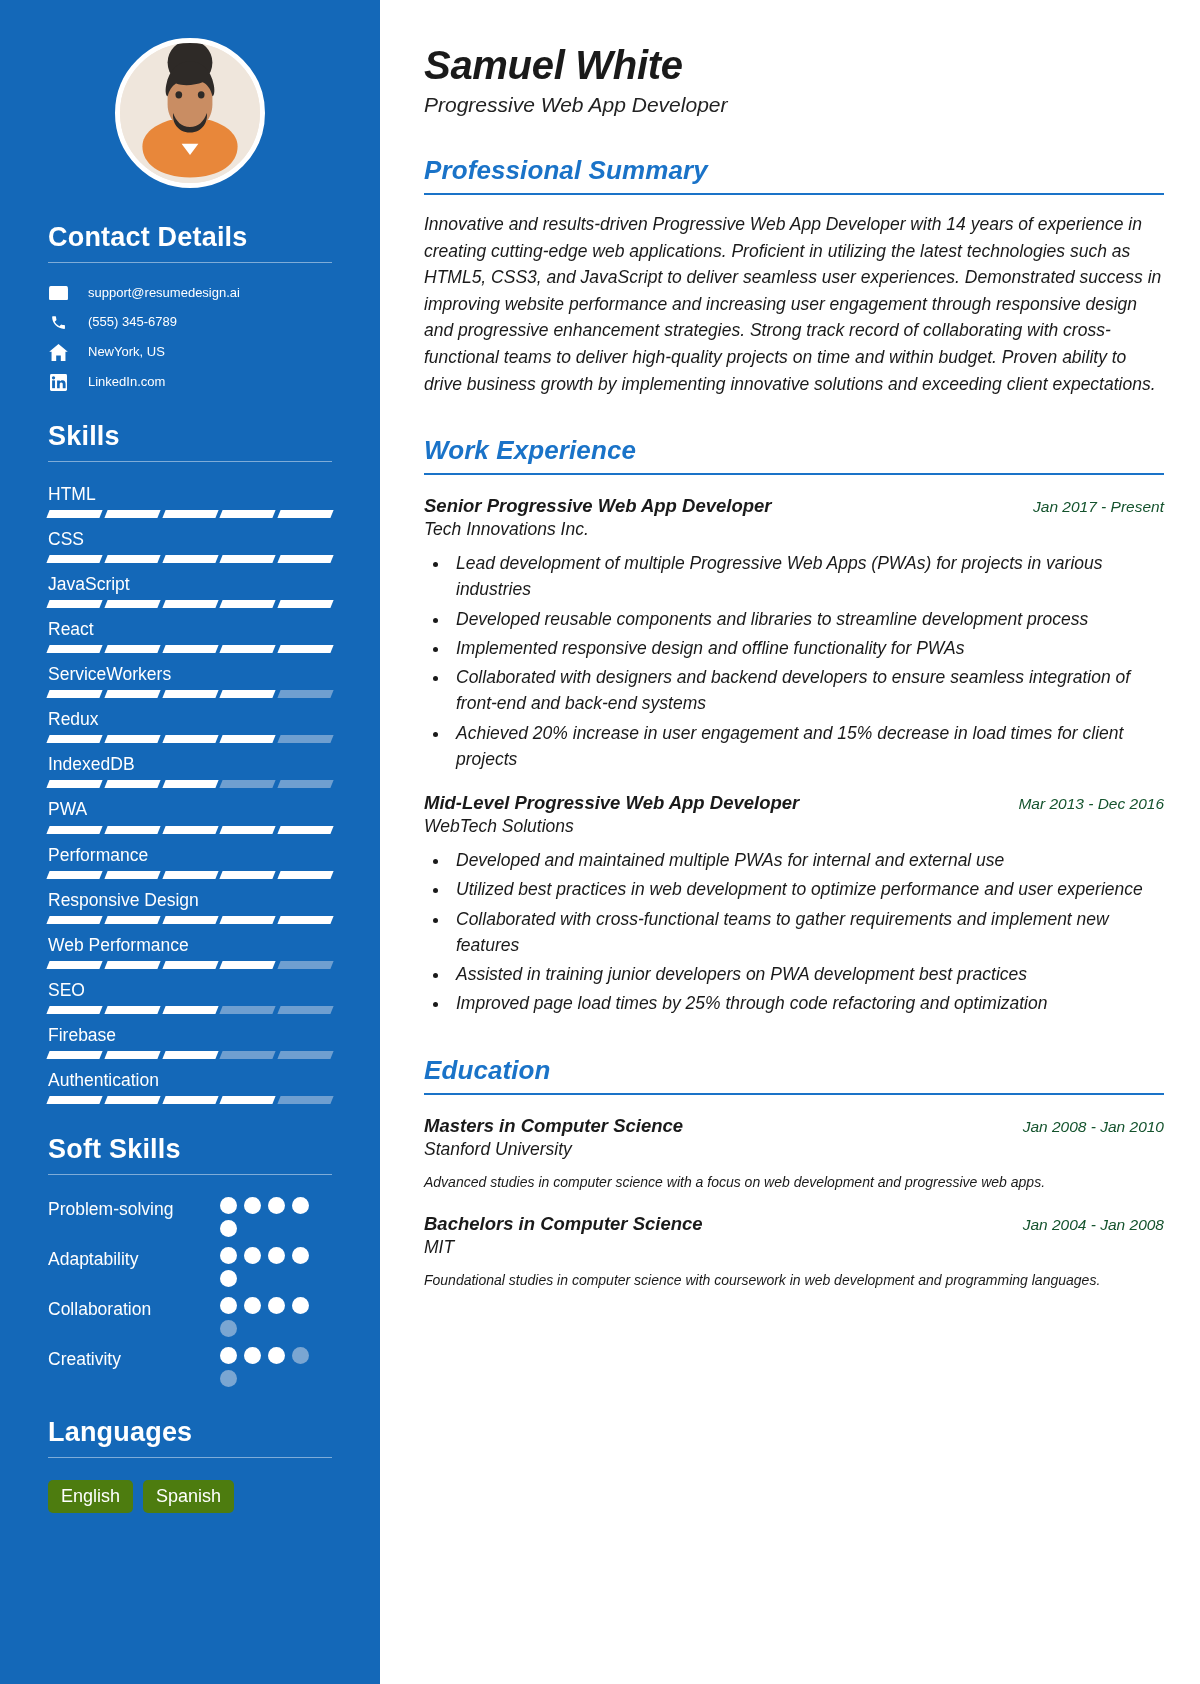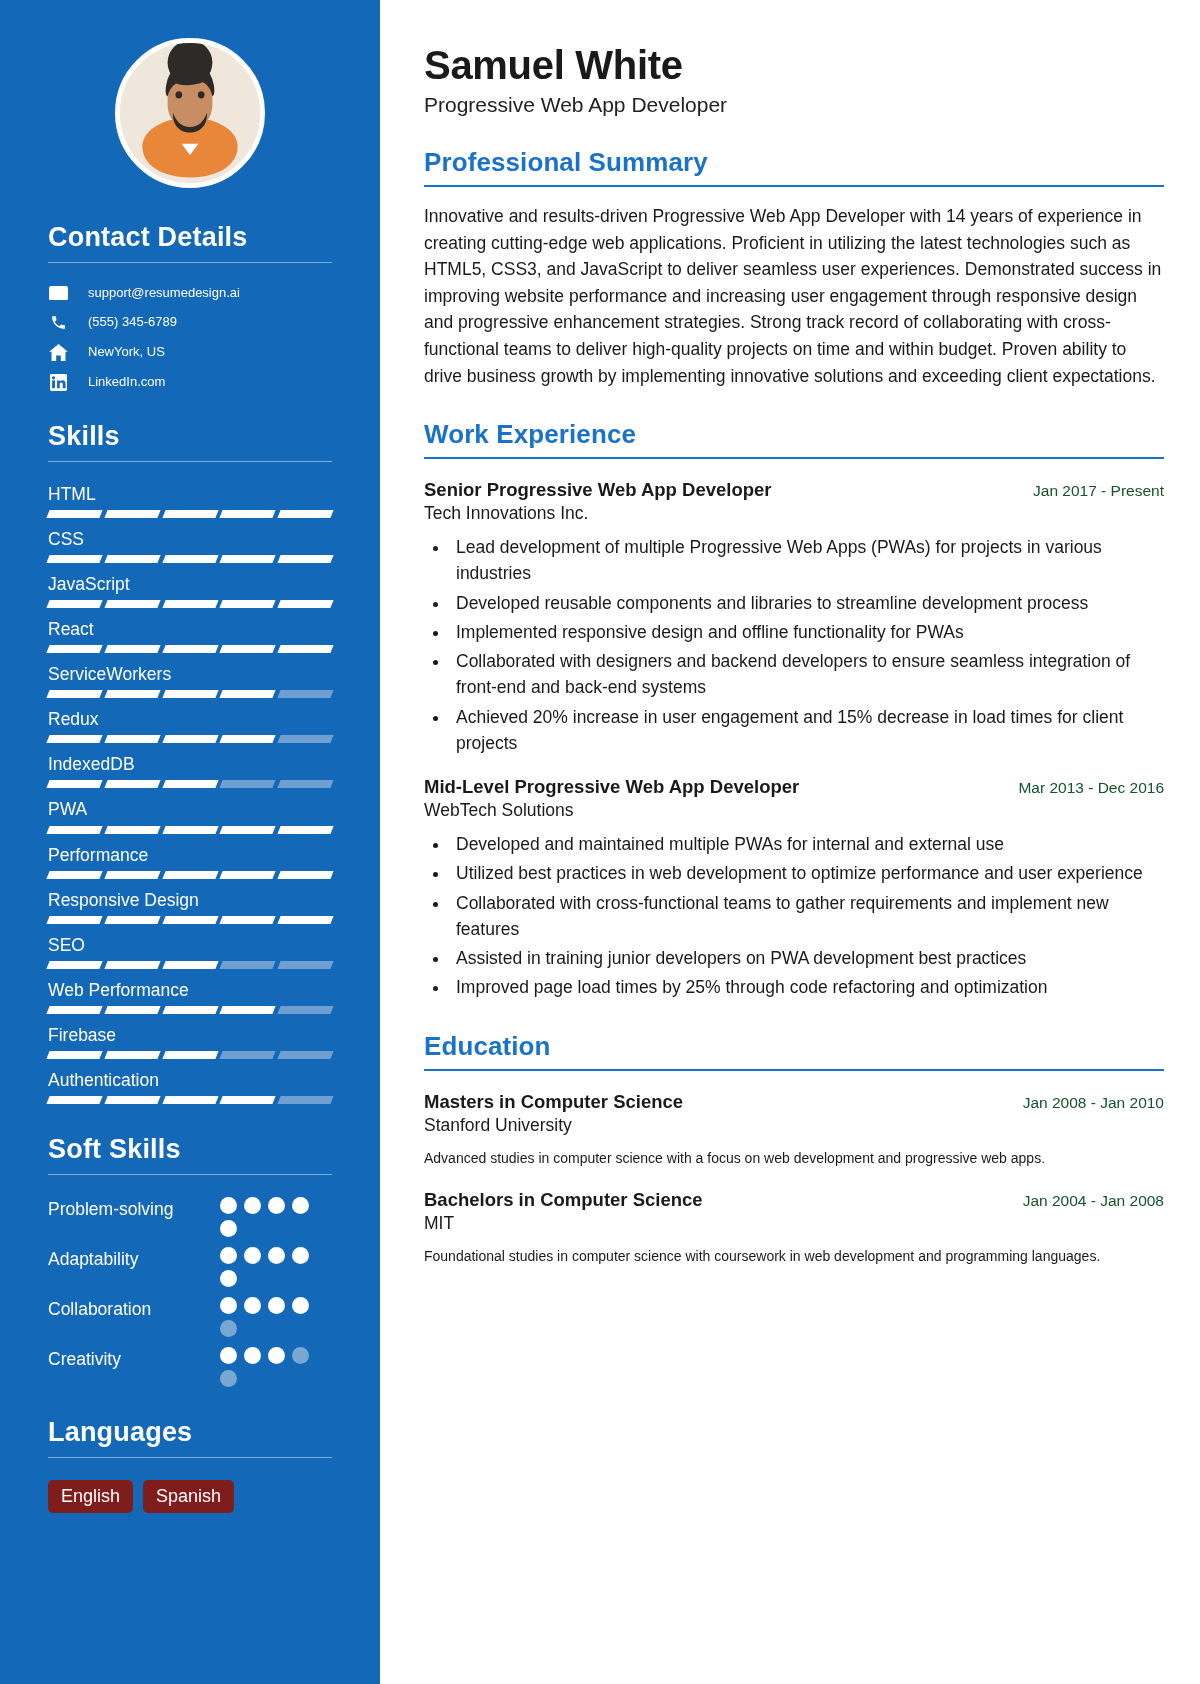--- a/index.html
+++ b/index.html
@@ -57,30 +57,30 @@
     margin-bottom: 10px; gap: 24px;
   }
   .soft-name { font-size:17.5px; line-height:1.15; padding-top:2px; }
   .dots { width: 112px; display:flex; flex-wrap: wrap; gap: 6px 7px; justify-content:flex-start; }
   .dot { width: 17px; height:17px; border-radius:50%; background:#ffffff; }
   .dot.off { background: #7aa6d2; }
 
   
   .lang-wrap { display:flex; flex-wrap:wrap; gap: 10px; }
   .lang-chip {
-    background: #7f1d1d; border-radius: 5px;
+    background: #4d7c0f; border-radius: 5px;
     padding: 6px 13px; font-size: 18px; color:#fff;
   }
 
   
-  .main { flex:1; padding: 44px 36px 40px 44px; color:#1a1a1a; }
+  .main { flex:1; padding: 44px 36px 40px 44px; color:#1a1a1a;font-style:italic; }
   .name { font-size: 40px; font-weight: bold; letter-spacing: -.3px; line-height:1.05; }
   .role { font-size: 21px; margin-top: 7px; color:#222; font-weight:400; }
 
-  .sec { margin-top: 30px; }
+  .sec { margin-top: 38px; }
   .sec-title { color:#1a73c8; font-size: 26px; font-weight:bold; letter-spacing:.1px; }
   .sec-rule { height:2px; background:#1a73c8; margin-top: 7px; }
 
   .summary { font-size: 17.5px; line-height: 1.52; margin-top: 16px; text-align:left; }
 
   .entry { margin-top: 20px; }
   .entry-head { display:flex; justify-content:space-between; align-items:baseline; gap:14px; }
   .entry-title { font-size: 18.5px; font-weight: bold; }
   .entry-date { font-size: 15.5px; color:#14532d; white-space:nowrap; }
   .entry-org { font-size: 17.5px; margin-top: 2px; }
@@ -254,36 +254,36 @@
             <div class="skill-name">Responsive Design</div>
             <div class="bars">
               <span class="seg"></span>
               <span class="seg"></span>
               <span class="seg"></span>
               <span class="seg"></span>
               <span class="seg"></span>
             </div>
           </div>
           <div class="skill">
+            <div class="skill-name">Web Performance</div>
+            <div class="bars">
+              <span class="seg"></span>
+              <span class="seg"></span>
+              <span class="seg"></span>
+              <span class="seg"></span>
+              <span class="seg off"></span>
+            </div>
+          </div>
+          <div class="skill">
             <div class="skill-name">SEO</div>
             <div class="bars">
               <span class="seg"></span>
               <span class="seg"></span>
               <span class="seg"></span>
               <span class="seg off"></span>
-              <span class="seg off"></span>
-            </div>
-          </div>
-          <div class="skill">
-            <div class="skill-name">Web Performance</div>
-            <div class="bars">
-              <span class="seg"></span>
-              <span class="seg"></span>
-              <span class="seg"></span>
-              <span class="seg"></span>
               <span class="seg off"></span>
             </div>
           </div>
           <div class="skill">
             <div class="skill-name">Firebase</div>
             <div class="bars">
               <span class="seg"></span>
               <span class="seg"></span>
               <span class="seg"></span>
               <span class="seg off"></span>

